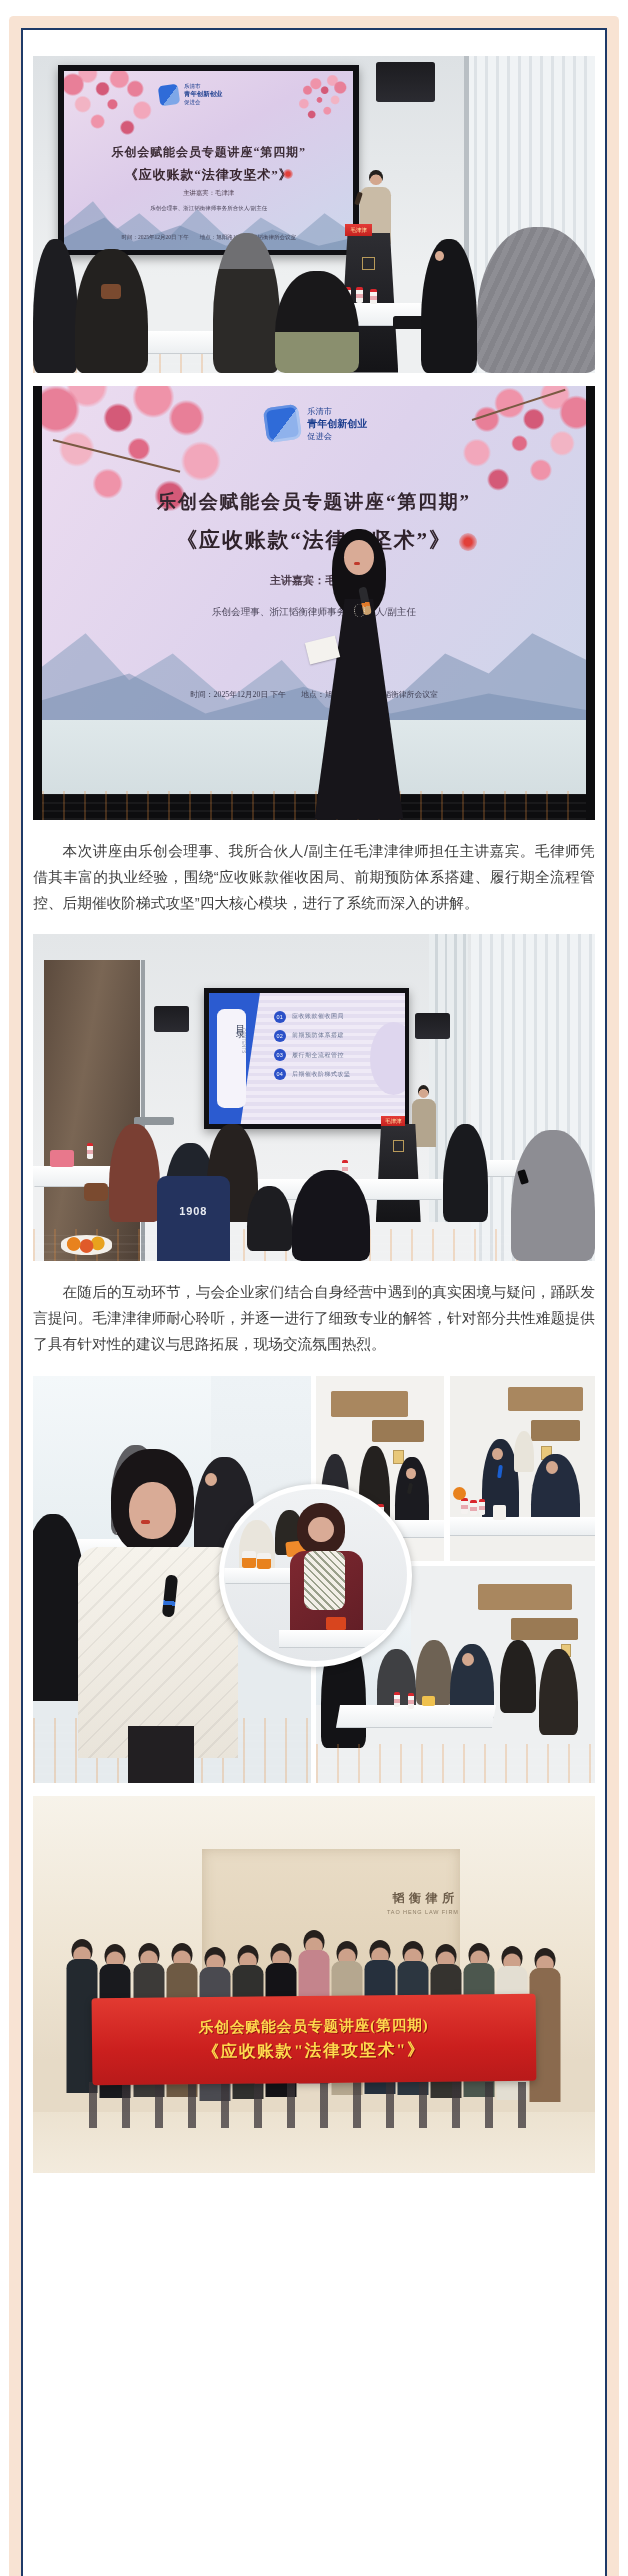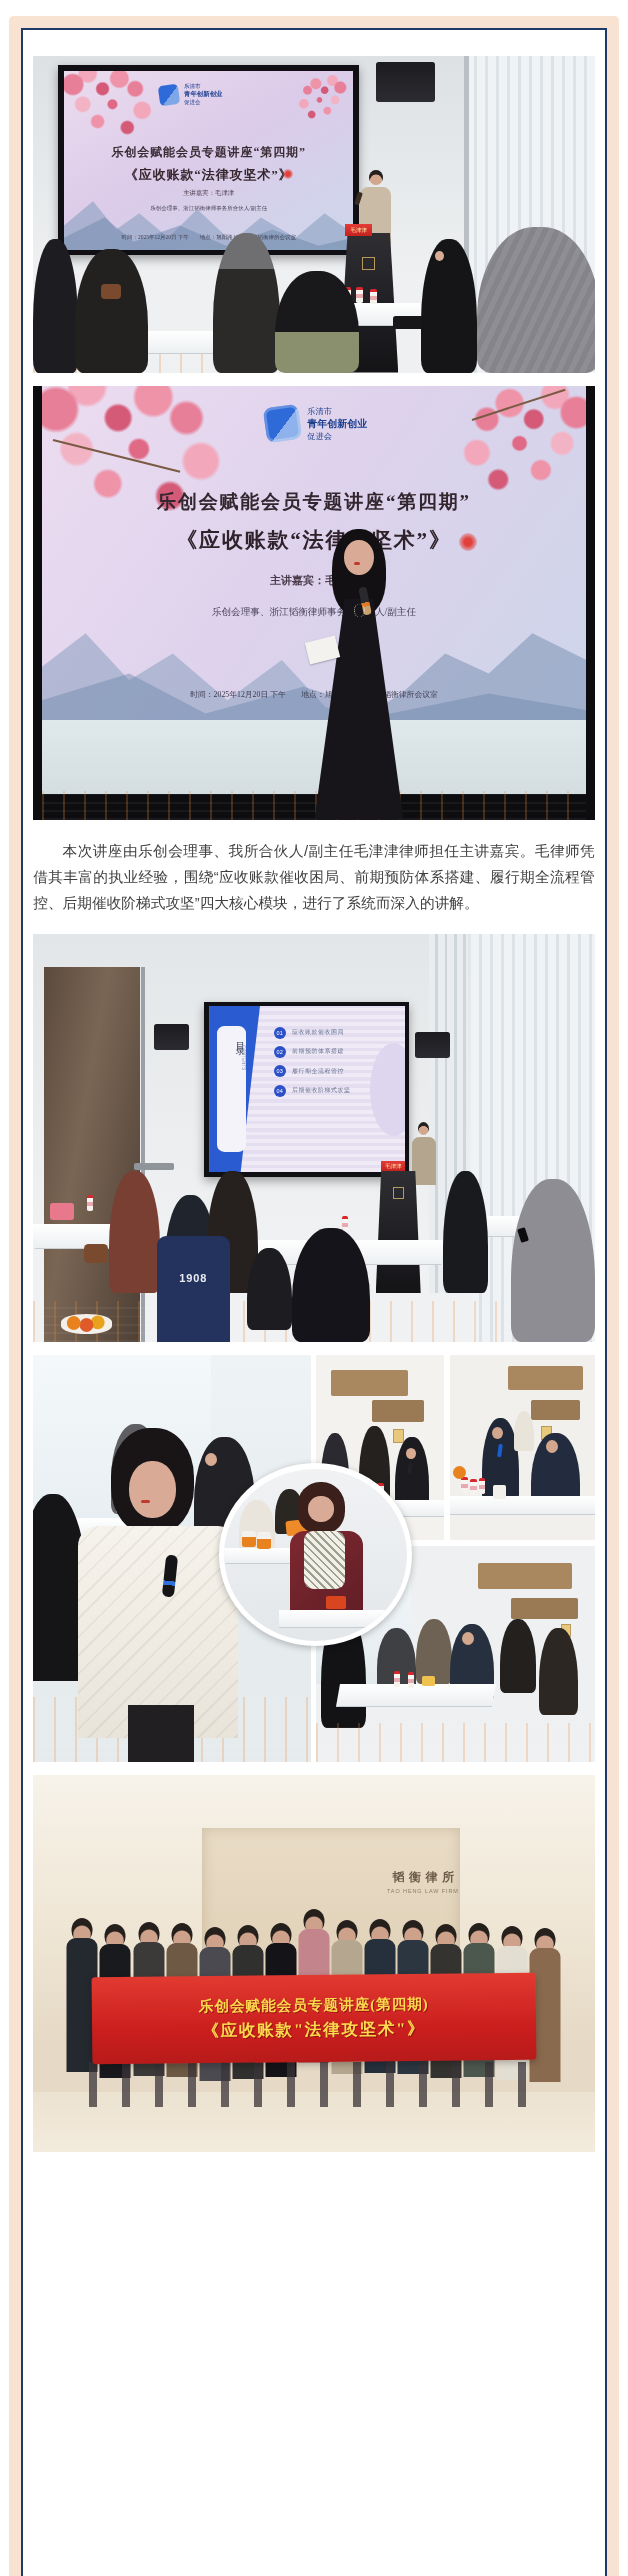--- a/index.html
+++ b/index.html
@@ -182,21 +182,21 @@
           <div style="position:absolute;left:46%;top:11.5%;width:6.4px;height:2.7px;border-radius:1.8px;background:#c0392b;"></div>
           <div style="position:absolute;left:14%;top:24%;width:72%;height:76%;background:#17151a;clip-path:polygon(34% 0,66% 0,100% 100%,0 100%);"></div>
           <div style="position:absolute;left:52%;top:20%;width:8.2px;height:27.5px;border-radius:3.7px;background:linear-gradient(#2a2a2e 0 55%,#e07a2a 55% 70%,#caa06d 70%);transform:rotate(-12deg);"></div>
           <div style="position:absolute;left:8%;top:38%;width:31px;height:22px;background:#f4f2ee;transform:rotate(-14deg);box-shadow:0 0.9px 1.8px rgba(0,0,0,.3);"></div>
           <div style="position:absolute;left:46%;top:26%;width:9.2px;height:13px;border-left:1.8px dotted #e8e2d2;border-right:1.8px dotted #e8e2d2;border-radius:50%;"></div>
         </div>
       </figure>
 
       <p class="para">本次讲座由乐创会理事、我所合伙人/副主任毛津津律师担任主讲嘉宾。毛律师凭借其丰富的执业经验，围绕“应收账款催收困局、前期预防体系搭建、履行期全流程管控、后期催收阶梯式攻坚”四大核心模块，进行了系统而深入的讲解。</p>
 
-      <figure class="photo" style="height:408px;">
+      <figure class="photo" style="height:327px;">
         <div class="abs" style="inset:0;background:linear-gradient(#e3e6e8,#f0f1f2 75%);"></div>
         <div class="abs blinds" style="right:0;top:0;width:22%;height:100%;"></div>
         <div class="abs blinds2" style="right:22.5%;top:0;width:7%;height:88%;"></div>
         <div class="abs" style="left:2%;top:8%;width:17%;height:92%;background:linear-gradient(100deg,#5b4a3d 0%,#7a6654 40%,#4e4036 100%);"></div>
         <div class="abs" style="left:19.2%;top:8%;width:3.7px;height:92%;background:#9aa0a5;"></div>
         <div class="abs" style="left:18%;top:56%;width:40px;height:7.3px;background:#8f959a;border-radius:1.8px;"></div>
         <div class="abs speakerbox" style="left:21.5%;top:22%;width:35px;height:26px;"></div>
         <div class="abs speakerbox" style="left:68%;top:24%;width:35px;height:26px;"></div>
         <div class="abs carpet" style="left:0;bottom:0;width:100%;height:10%;"></div>
 
@@ -254,20 +254,21 @@
         <div class="abs" style="left:22%;top:74%;width:13%;height:26%;border-radius:9.2px 9.2px 0 0;background:#24335e;">
           <div style="position:absolute;left:0;right:0;top:34%;text-align:center;font-size:11px;font-weight:bold;color:#e9ecf2;letter-spacing:0.9px;">1908</div>
         </div>
         <div class="abs bk" style="left:46%;top:72%;width:14%;height:28%;background:#15141a;"></div>
         <div class="abs bk" style="left:73%;top:58%;width:8%;height:30%;background:#191a1e;"></div>
         <div class="abs bk" style="left:85%;top:60%;width:15%;height:40%;background:#8d8d93;"></div>
         <div class="abs" style="left:86.5%;top:72%;width:8.2px;height:13.7px;border-radius:1.8px;background:#0c0c0e;transform:rotate(-18deg);"></div>
         <div class="abs bk" style="left:38%;top:77%;width:8%;height:20%;background:#1d1d21;"></div>
       </figure>
 
+      <p class="para">在随后的互动环节，与会企业家们结合自身经营中遇到的真实困境与疑问，踊跃发言提问。毛津津律师耐心聆听，并逐一进行了细致专业的解答，针对部分共性难题提供了具有针对性的建议与思路拓展，现场交流氛围热烈。</p>
 
       <figure class="photo" style="height:407px;background:#ffffff;">
 
         <div class="abs" style="left:0;top:0;width:49.4%;height:100%;background:linear-gradient(#eef3f6,#e6ebee 55%);overflow:hidden;">
           <div class="abs" style="left:0;top:0;width:64%;height:70%;background:linear-gradient(#f4f8fa,#dfe8ec);"></div>
           <div class="abs bk" style="left:28%;top:17%;width:18%;height:22%;background:#5f5f63;"></div>
           <div class="abs bk" style="left:58%;top:20%;width:22%;height:26%;background:#222126;"></div>
           <div class="abs" style="left:62%;top:24%;width:12px;height:13px;border-radius:50%;background:#d8ab92;"></div>
           <div class="abs tbl" style="left:0;top:40%;width:44%;height:6%;transform:skewX(14deg);"></div>
           <div class="abs btl" style="left:30%;top:35%;"></div>

